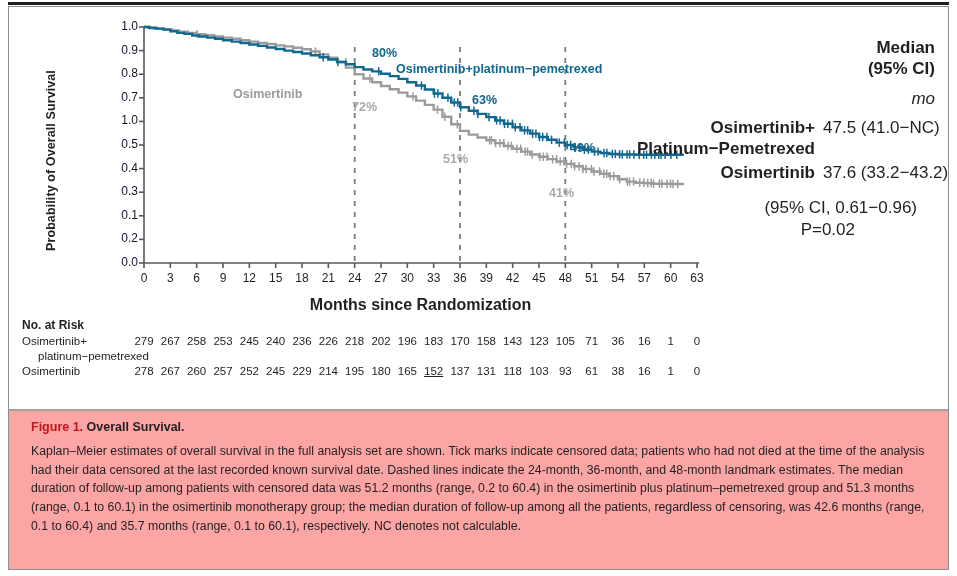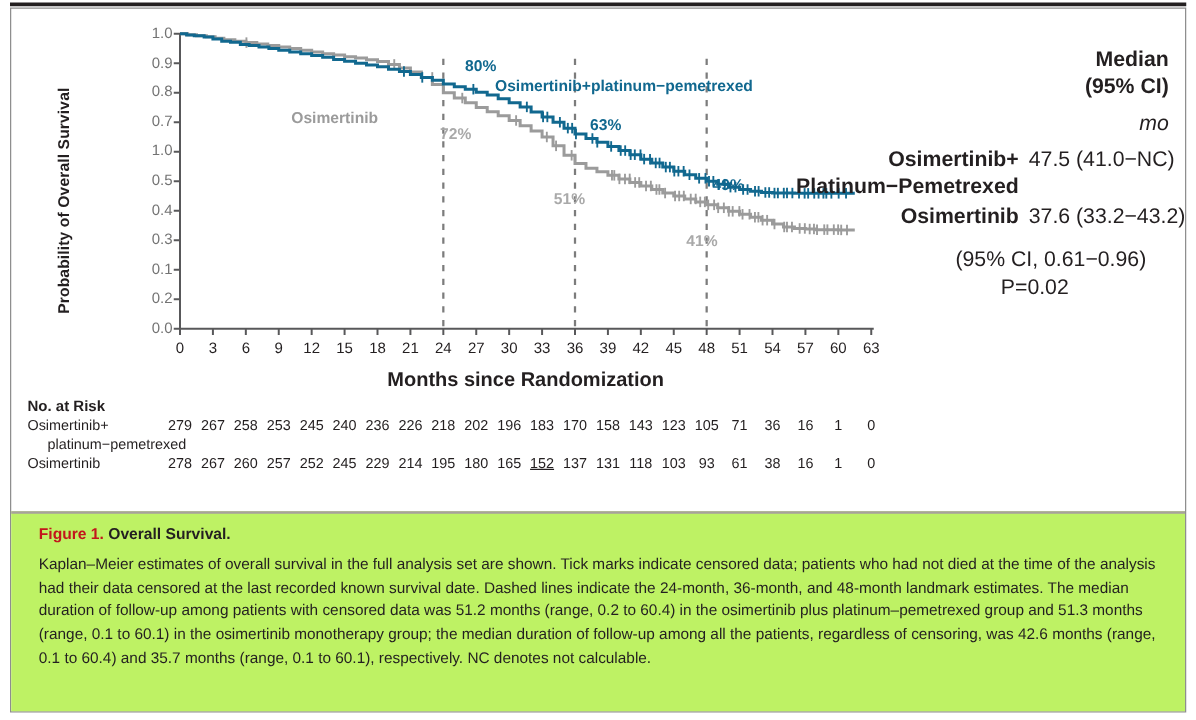--- a/index.html
+++ b/index.html
@@ -57,21 +57,21 @@
   .axis-label-x {
     position: absolute;
     font-size: 16px;
     font-weight: bold;
     color: #231f20;
     white-space: nowrap;
   }
   .ytick-label {
     position: absolute;
     font-size: 12px;
-    color: #737373;
+    color: #0f172a;
     text-align: right;
     white-space: nowrap;
   }
   .xtick-label {
     position: absolute;
     font-size: 12px;
     color: #231f20;
     text-align: center;
     white-space: nowrap;
   }
@@ -172,21 +172,21 @@
     margin-left: -13px;
   }
 
   
   #caption {
     position: absolute;
     left: 9px;
     top: 409px;
     width: 939px;
     height: 160px;
-    background: #bef264;
+    background: #fca5a5;
     border-top: 2px solid #a8a19c;
     box-sizing: border-box;
     padding: 9px 22px 0 22px;
   }
   #caption .cap-title {
     font-size: 12.5px;
     margin-bottom: 7px;
     line-height: 1.2;
   }
   #caption .cap-title .fig-no {

